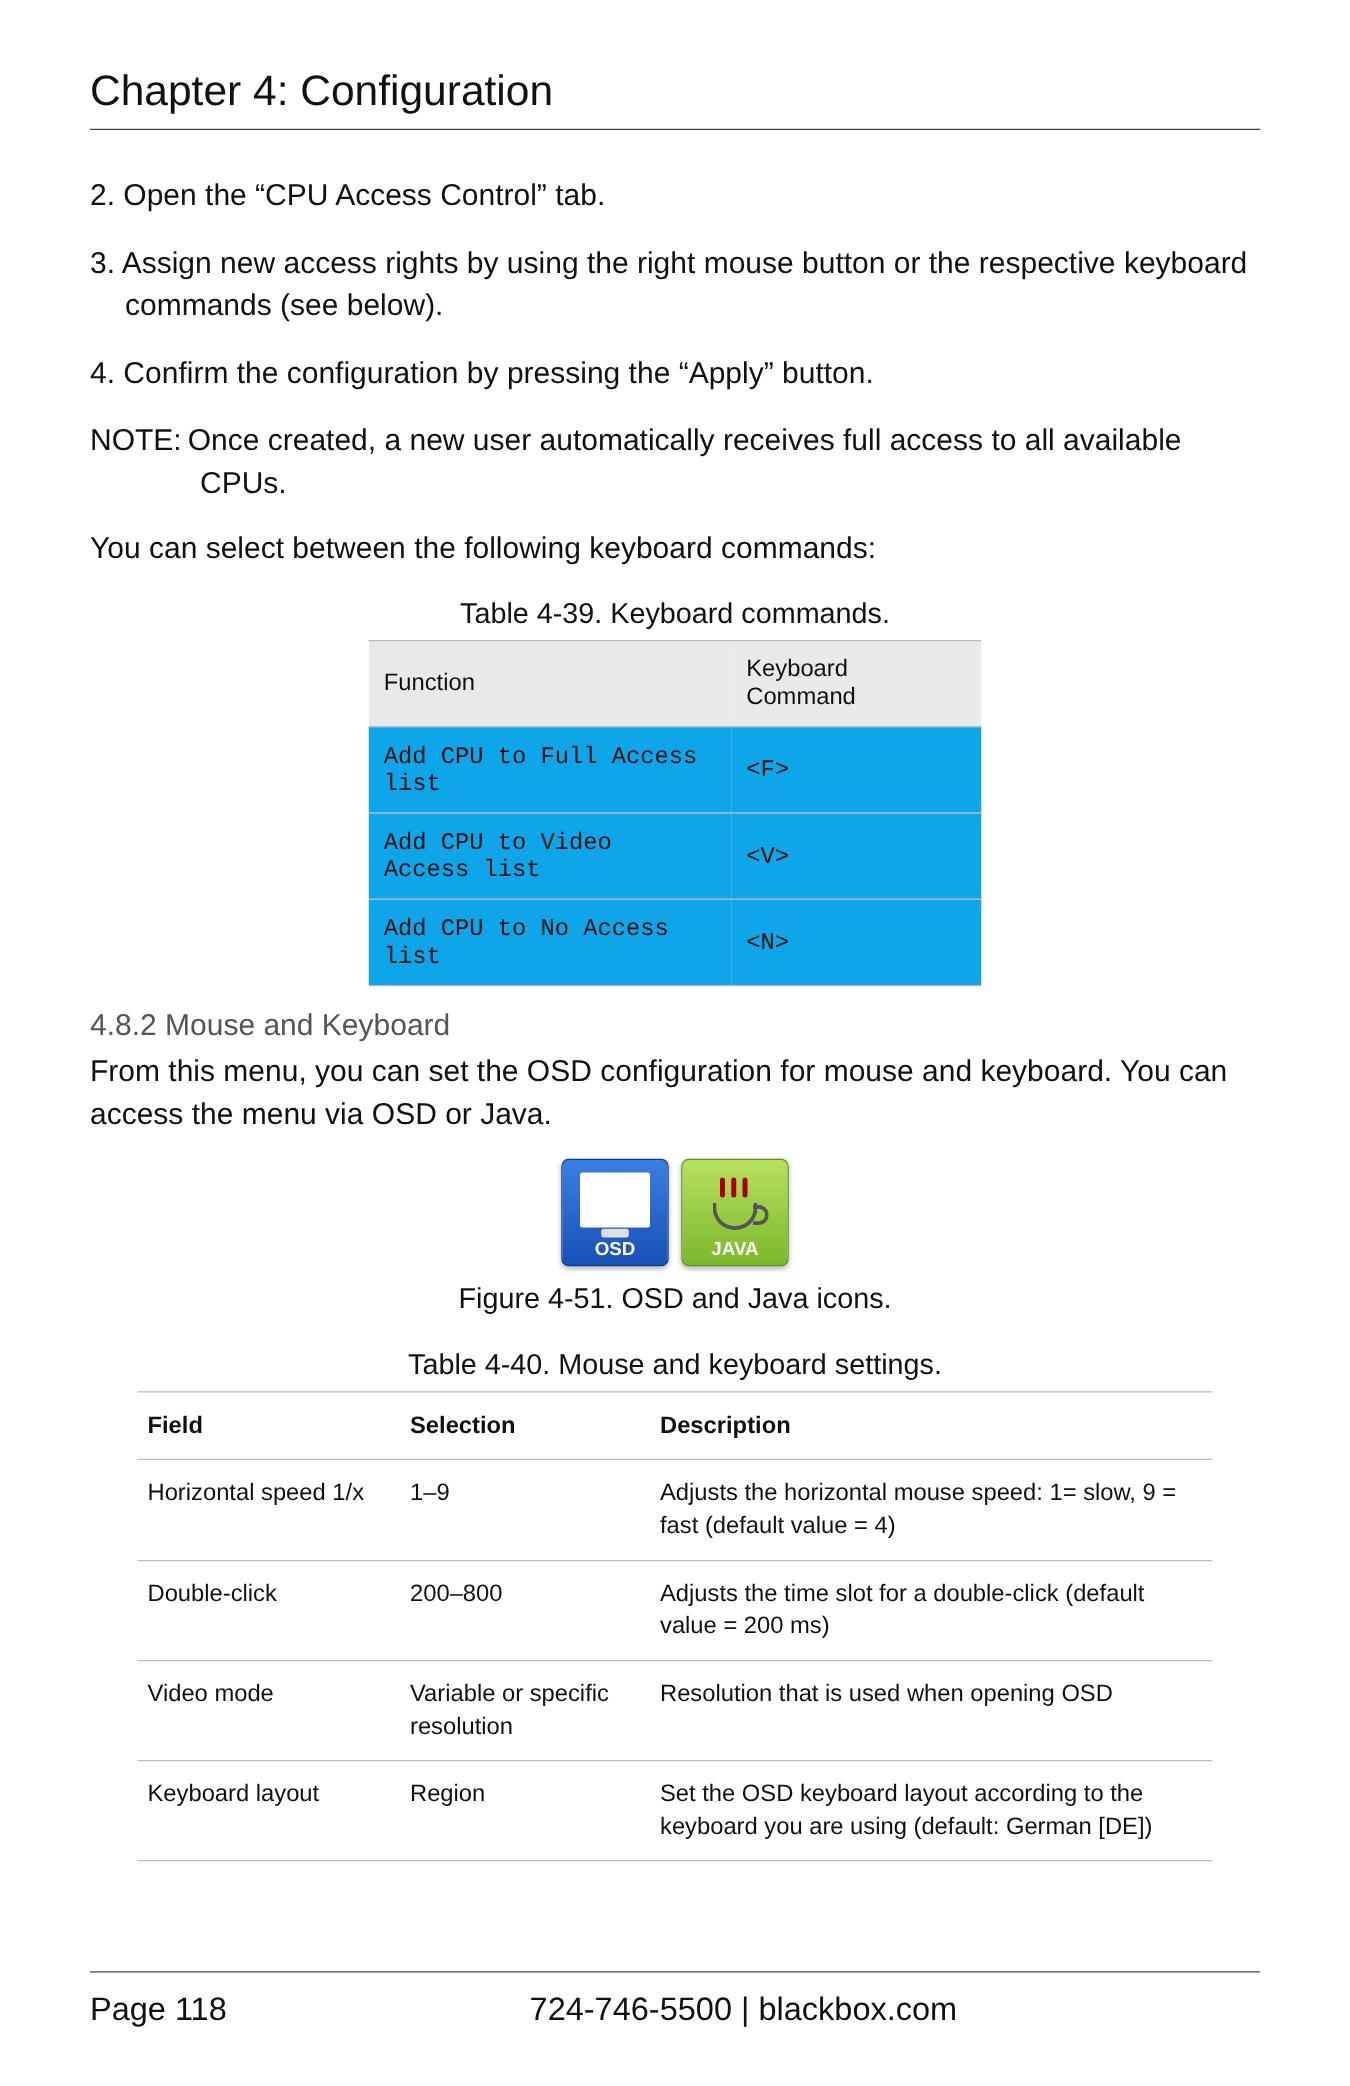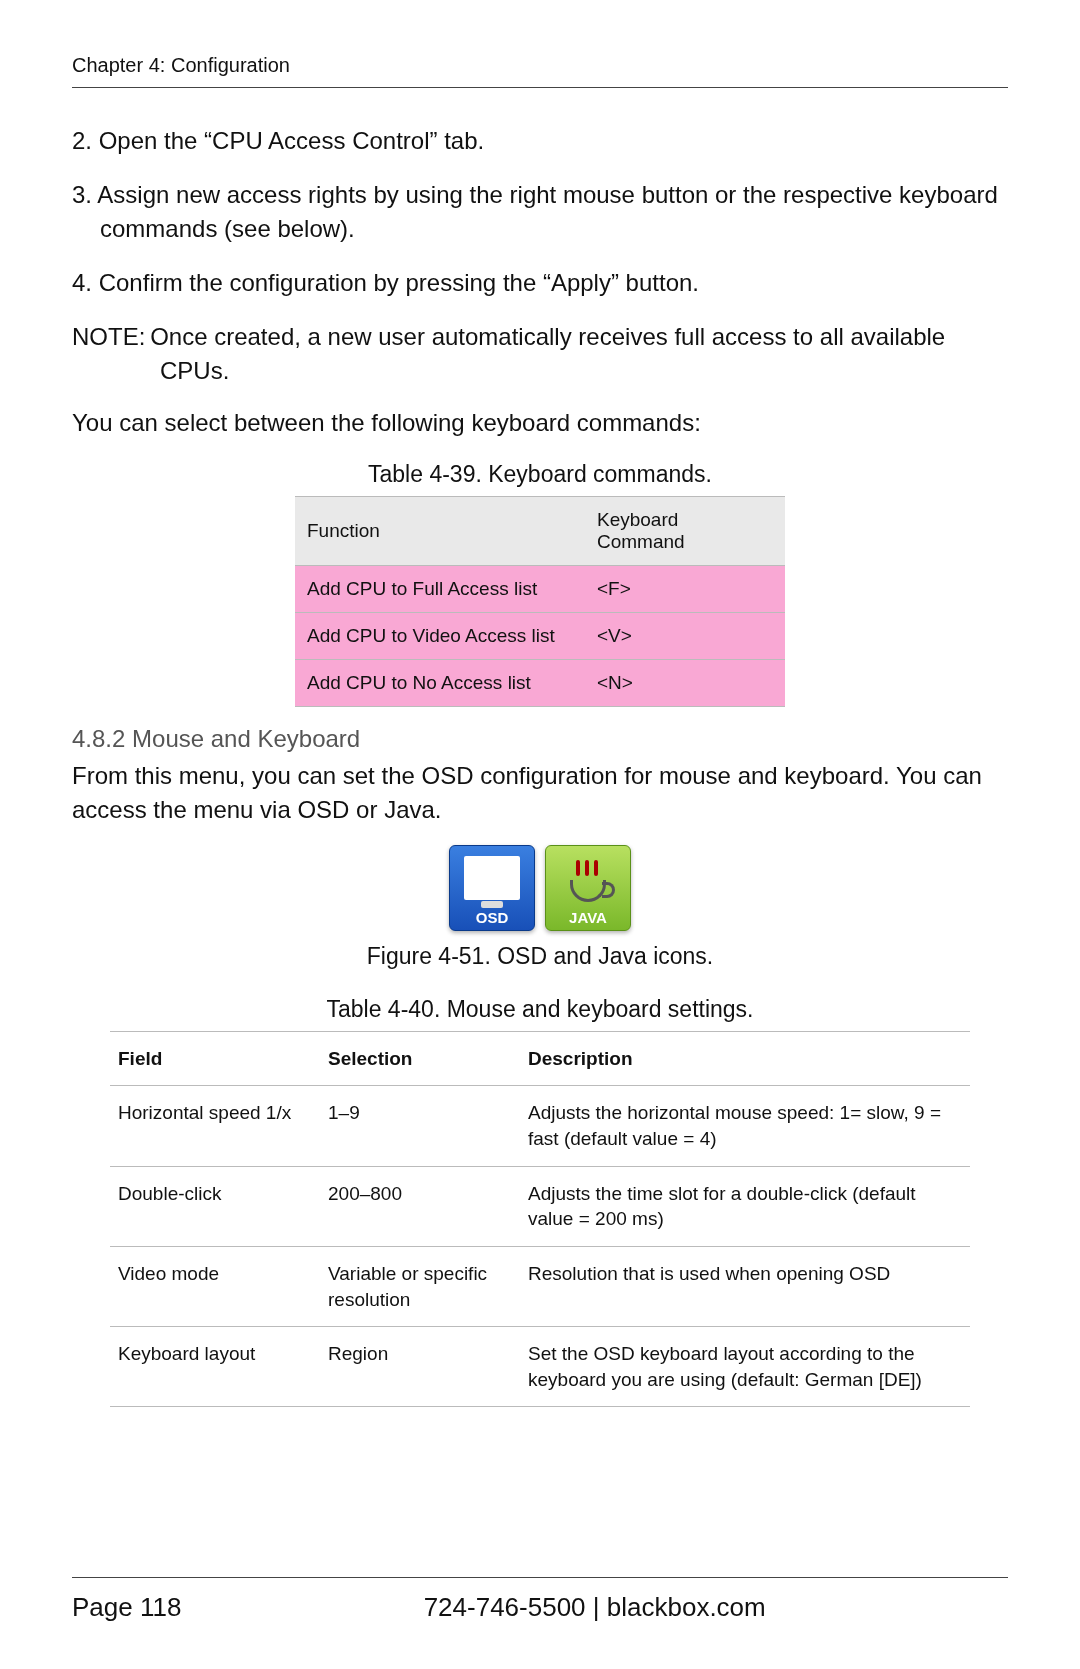--- a/index.html
+++ b/index.html
@@ -6,21 +6,21 @@
     body {
       width: 1080px;
       height: 1669px;
       background: #fff;
       font-family: "Helvetica Neue", Helvetica, Arial, sans-serif;
       color: #111;
       padding: 54px 72px 40px 72px;
       position: relative;
     }
     .chapter-title {
-      font-size: 20px;
+      font-size: 34px;
       font-weight: 400;
       padding-bottom: 10px;
       border-bottom: 1.5px solid #444;
       margin-bottom: 36px;
     }
     .body-text {
       font-size: 24px;
       line-height: 1.42;
       margin-bottom: 20px;
       font-weight: 400;
@@ -56,21 +56,21 @@
       margin: 0 auto 10px auto;
       border-collapse: collapse;
       font-size: 19px;
     }
     .tbl1 th, .tbl1 td {
       text-align: left;
       padding: 12px 18px 12px 12px;
       border-bottom: 1px solid #bbb;
     }
     .tbl1 thead th { background:#e9e9e9; font-weight:400; border-top:1px solid #bbb; }
-    .tbl1 tbody td { background:#f9a8d4; }
+    .tbl1 tbody td { background:#0ea5e9;font-family:Liberation Mono, monospace; }
     .tbl1 .col-a { width: 290px; }
     .tbl1 .col-b { width: 200px; }
     
     .icons-row {
       display: flex;
       justify-content: center;
       gap: 10px;
       margin: 18px 0 12px 0;
     }
     .icon-tile {

